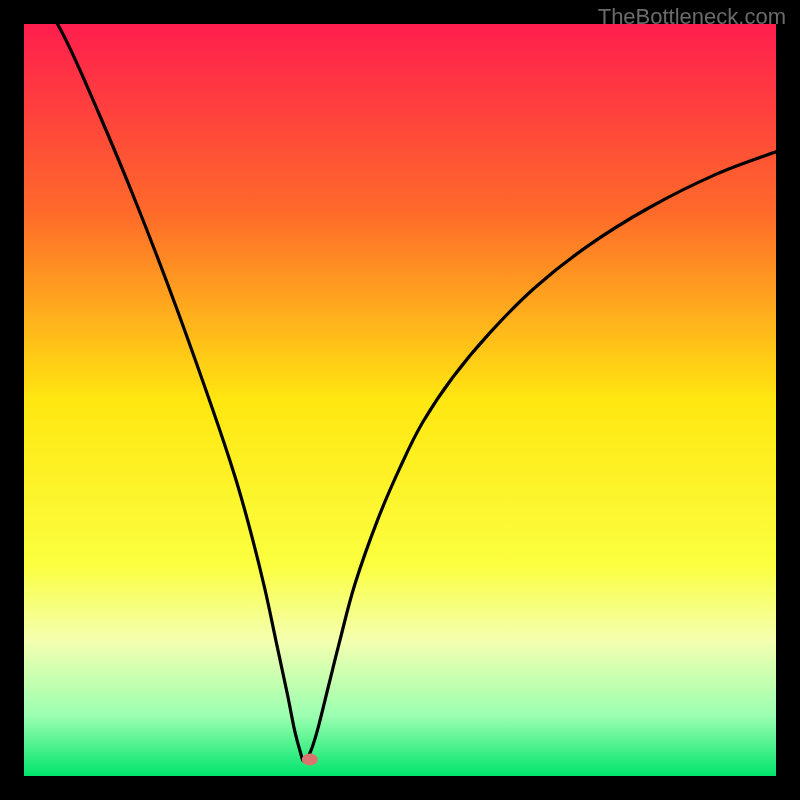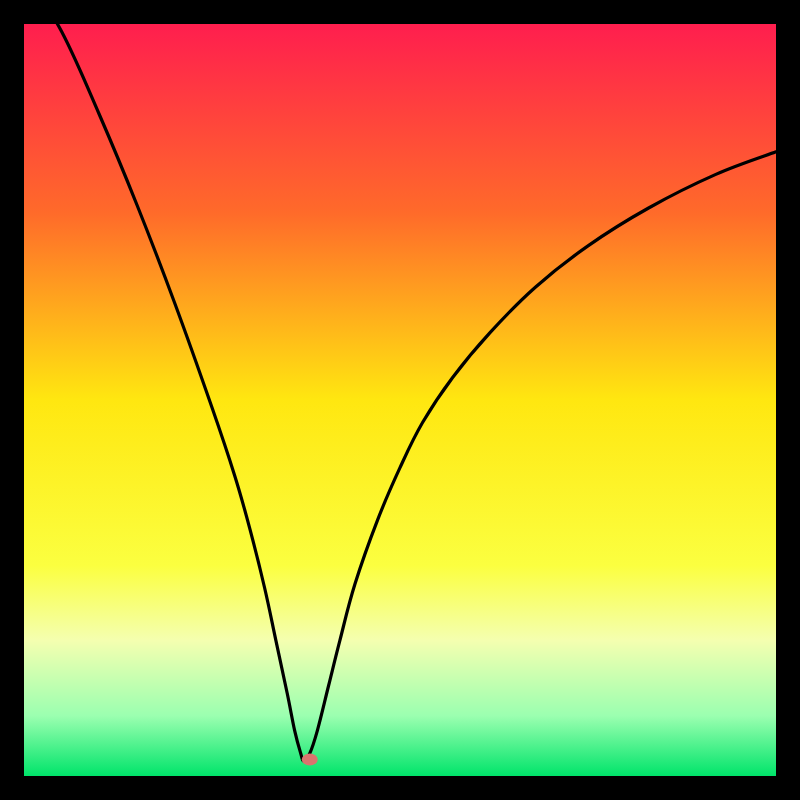--- a/index.html
+++ b/index.html
@@ -31,20 +31,21 @@
     height: 752px;
   }
   svg {
     display: block;
   }
 </style>
 </head>
 <body>
 
 <div class="container">
+  <div class="watermark">TheBottleneck.com</div>
   <div class="plot-area">
     <svg id="chart-svg" width="752" height="752" viewBox="0 0 752 752">
       <defs>
         <linearGradient id="bg-grad" x1="0" y1="0" x2="0" y2="1">
             <stop offset="0%" stop-color="#ff1e4e"></stop>
             <stop offset="25%" stop-color="#ff6a2a"></stop>
             <stop offset="50%" stop-color="#ffe710"></stop>
             <stop offset="72%" stop-color="#fbff40"></stop>
             <stop offset="82%" stop-color="#f4ffb0"></stop>
             <stop offset="92%" stop-color="#9bffb0"></stop>

